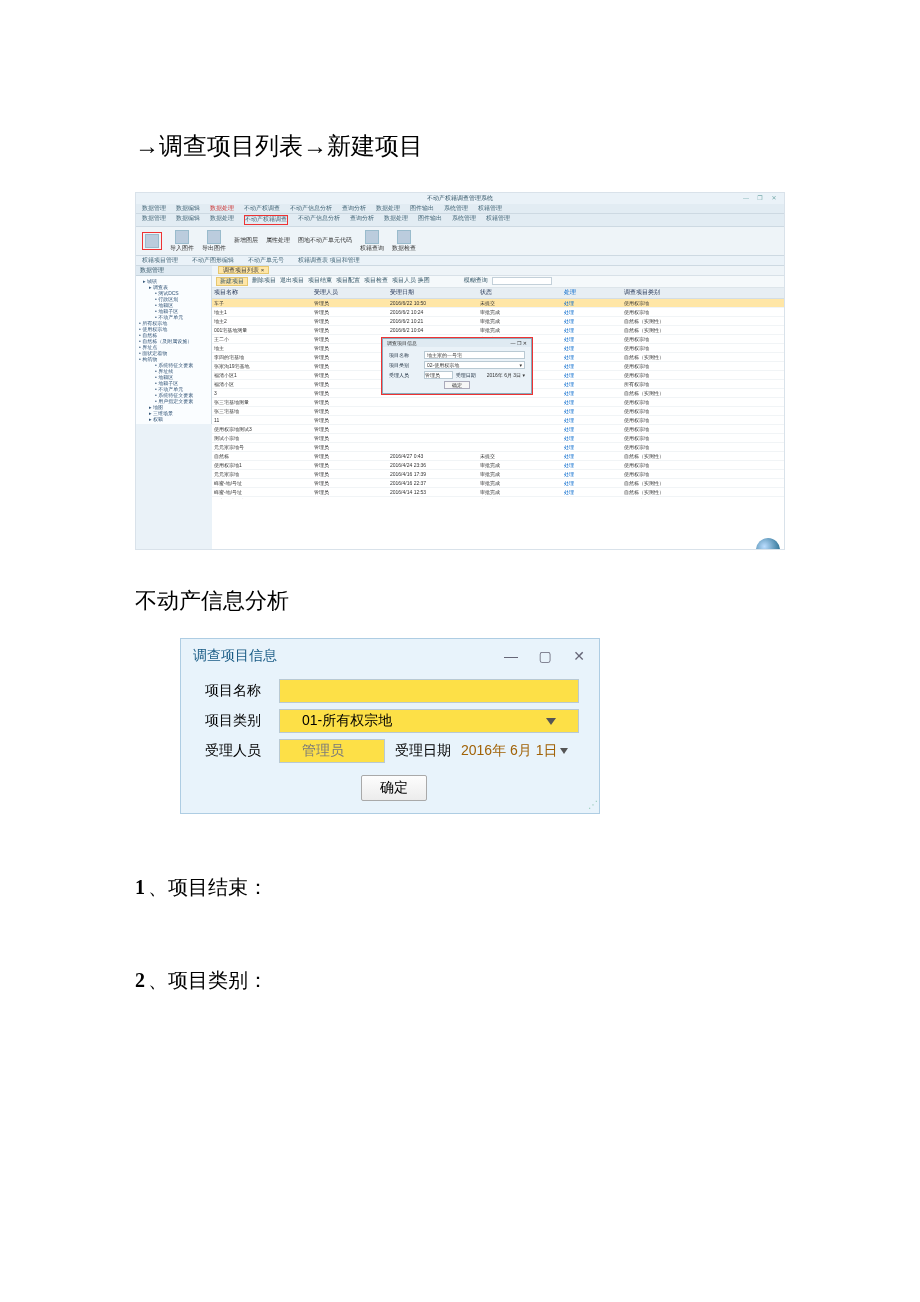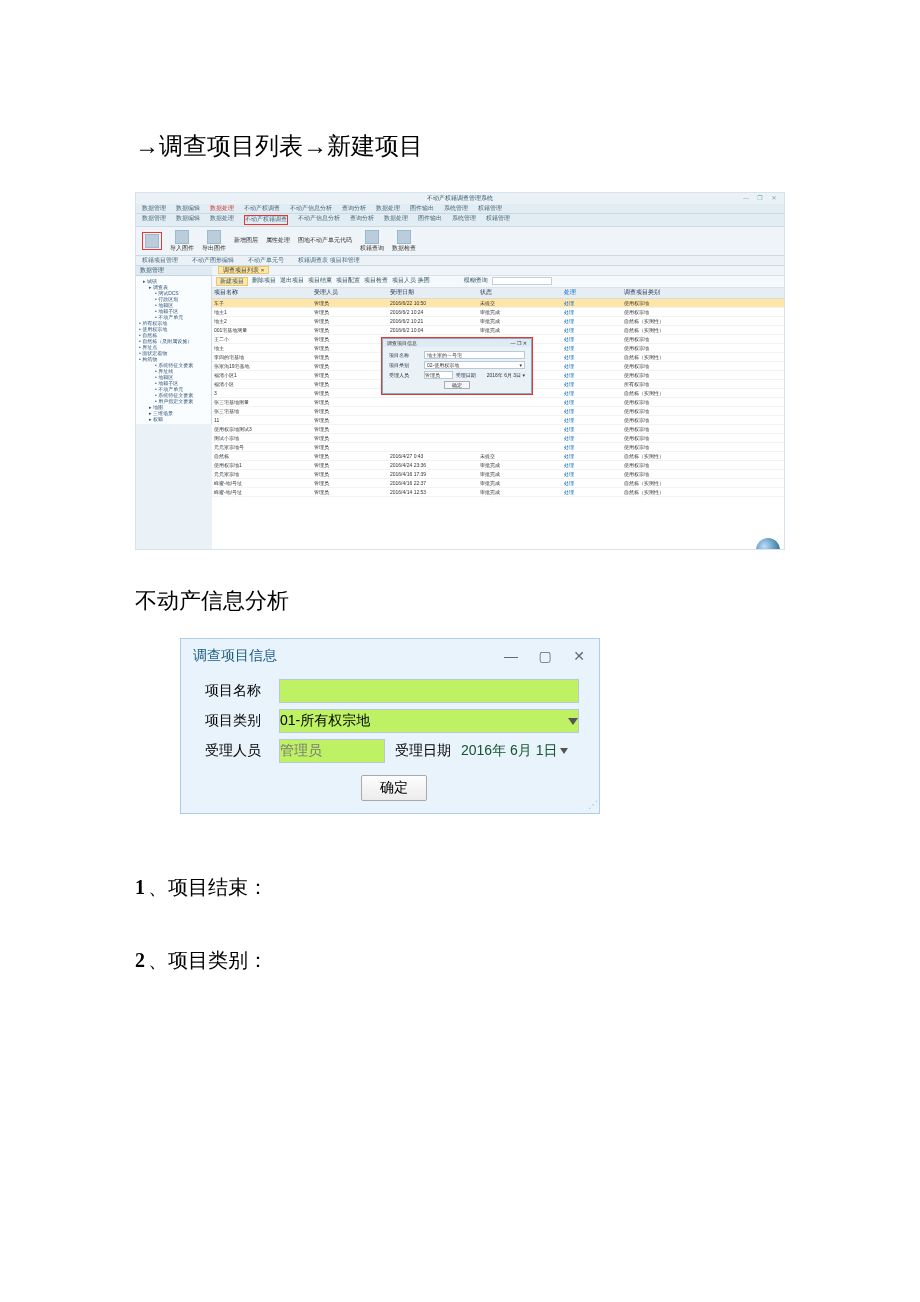--- a/index.html
+++ b/index.html
@@ -50,34 +50,34 @@
 
   
   .section-h { font-size: 22px; margin: 36px 0 22px; }
   .dialog-close { width: 420px; margin: 0 0 0 45px; background:#e8f3fb; border:1px solid #aecde3; font-size:14px; position:relative; padding-bottom:12px;}
   .dialog-close .titlebar{ padding:8px 12px; color:#185b85; display:flex; justify-content:space-between; align-items:center;}
   .dialog-close .wbtns{display:flex; gap:18px; color:#5a7;}
   .dialog-close .wbtns span{width:16px;text-align:center;color:#667; font-family:Arial;}
   .fields{ padding:6px 16px 0 24px;}
   .frow{ display:flex; align-items:center; gap:6px; margin-bottom:6px;}
   .flab{ width:68px; font-size:14px;}
-  .txt, .dd{ height:24px; background:#bef264; border:1px solid #b9c9d3; padding:0 0; display:flex; align-items:center;}
+  .txt, .dd{ height:24px; background:#fde047; border:1px solid #b9c9d3; padding:0 22px; display:flex; align-items:center;}
   .txt{ width:300px;}
   .dd{ width:300px; justify-content:space-between;}
   .dd .car{border-left:5px solid transparent;border-right:5px solid transparent;border-top:7px solid #555;}
   .half-row{ display:flex; align-items:center; gap:6px; margin-bottom:12px;}
   .half-row .txt{ width:106px; color:#888;}
   .half-row .lab2{ width:60px; margin-left:4px;}
-  .half-row .date{ display:flex; align-items:center; gap:0; color:#14532d;}
+  .half-row .date{ display:flex; align-items:center; gap:0; color:#a16207;}
   .half-row .date .car{border-left:4px solid transparent;border-right:4px solid transparent;border-top:6px solid #555;margin-left:2px;}
   .okbtn{ width:66px; height:26px; margin:0 auto; background:linear-gradient(#fdfdfd,#ececec); border:1px solid #a9a9a9; display:flex;align-items:center;justify-content:center; font-size:14px; border-radius:2px;}
   .grip{position:absolute;right:3px;bottom:3px;color:#9cb;font-size:10px;letter-spacing:-2px;}
 
   
-  .num-item{ font-size:20px; margin-top:46px;}
+  .num-item{ font-size:20px; margin-top:66px;}
   .num-item.first{ margin-top:60px;}
   .num-item b{font-weight:bold;font-family: "Times New Roman", serif; margin-right:3px;}
 </style>
 </head>
 <body>
 
 <div class="page">
 
   <div class="breadcrumb">
     <span class="arrow">→</span><span>调查项目列表</span><span class="arrow">→</span><span>新建项目</span>

